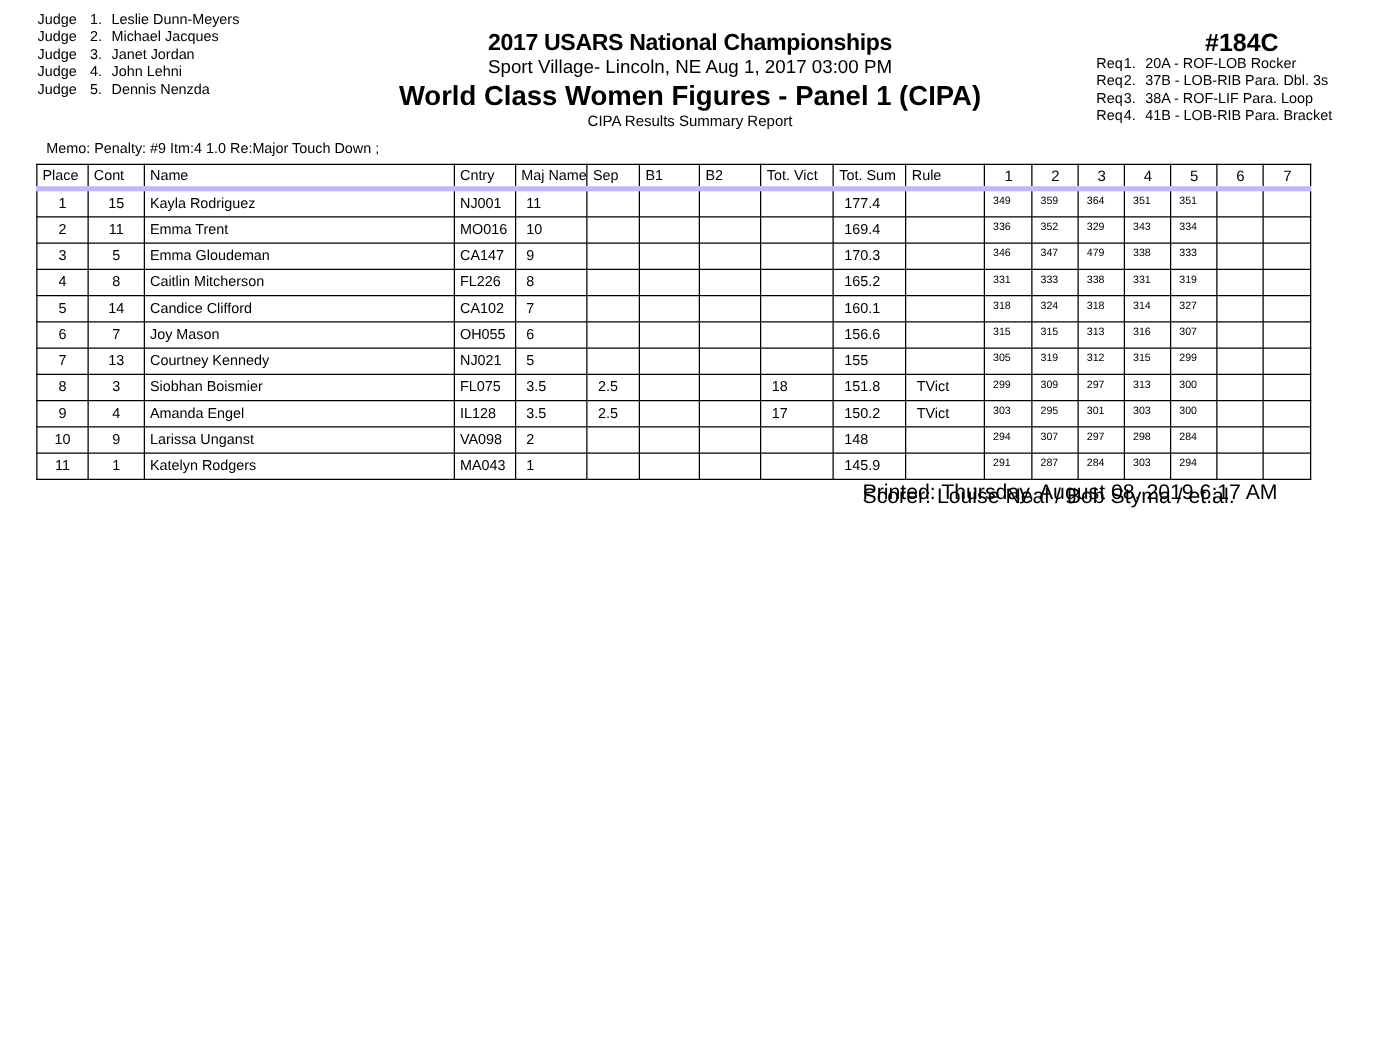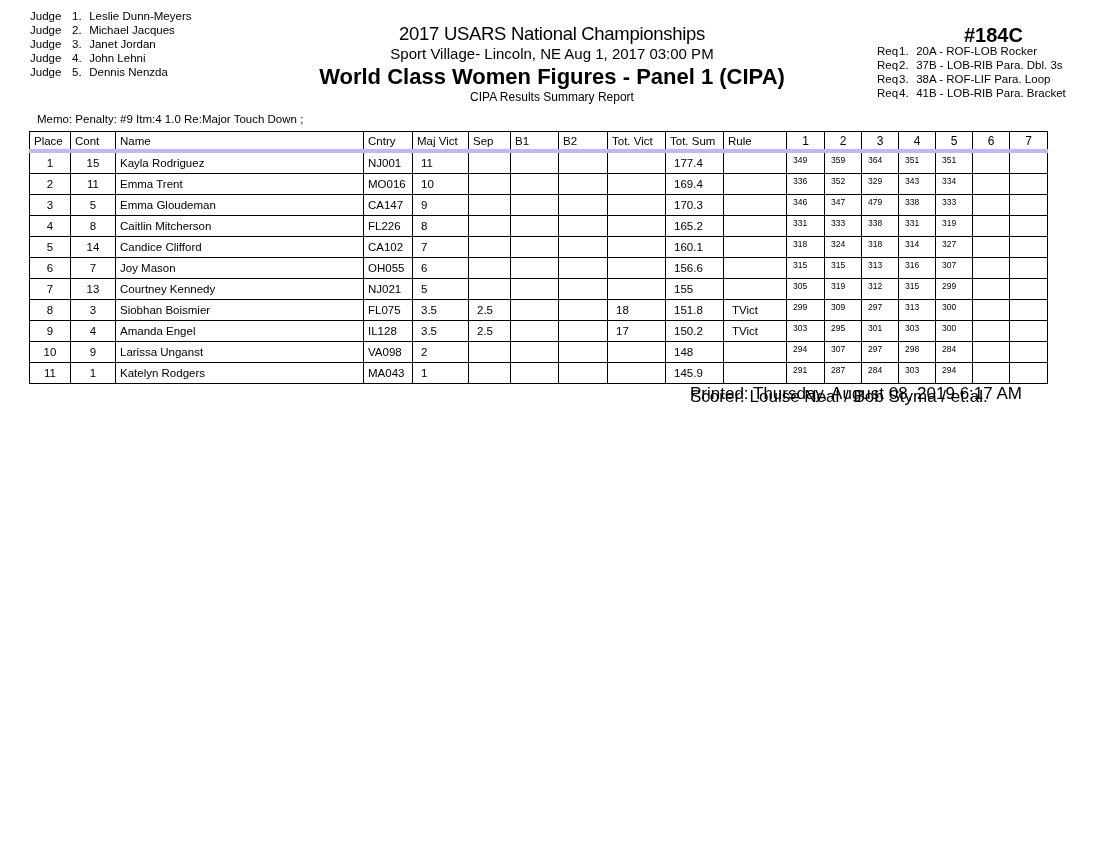--- a/index.html
+++ b/index.html
@@ -3,21 +3,21 @@
 <meta charset="utf-8">
 <style>
   html, body { margin:0; padding:0; background:#ffffff; }
   body { width:1100px; height:850px; position:relative; overflow:hidden;
          font-family:"Liberation Sans", sans-serif; color:#000; }
   .abs { position:absolute; white-space:nowrap; }
   .judges { left:30px; top:9px; font-size:11.5px; line-height:14px; }
   .judges .row span.lbl { display:inline-block; width:42px; }
   .judges .row span.num { display:inline-block; width:14px; }
   .center-block { left:310px; width:484px; text-align:center; }
-  .event-title { top:23px; font-size:18.5px; font-weight:normal; letter-spacing:-0.3px; }
+  .event-title { top:23px; font-size:18.5px; font-weight:bold; letter-spacing:-0.3px; }
   .venue { top:45px; font-size:15px; }
   .class-title { top:64px; font-size:22px; font-weight:bold; }
   .report-title { top:90px; font-size:12px; }
   .event-code { left:964px; top:24px; font-size:20px; font-weight:bold; }
   .reqs { left:877px; top:44px; font-size:11.5px; line-height:14px; }
   .reqs .row span.lbl { display:inline-block; width:22px; }
   .reqs .row span.num { display:inline-block; width:14px; }
   .memo { left:37px; top:113px; font-size:11.5px; }
   table.results { position:absolute; left:29px; top:131px; border-collapse:collapse;
                   table-layout:fixed; font-size:11.5px; }
@@ -78,21 +78,21 @@
     <col style="width:37px">
       <col style="width:37px">
       <col style="width:38px">
   </colgroup>
   <thead>
     <tr>
       <th>Place</th>
       <th>Cont</th>
       <th>Name</th>
       <th>Cntry</th>
-      <th>Maj Vict</th>
+      <th>Maj Name</th>
       <th>Sep</th>
       <th>B1</th>
       <th>B2</th>
       <th>Tot. Vict</th>
       <th>Tot. Sum</th>
       <th>Rule</th>
       <th class="jc">1</th>
       <th class="jc">2</th>
       <th class="jc">3</th>
       <th class="jc">4</th>

